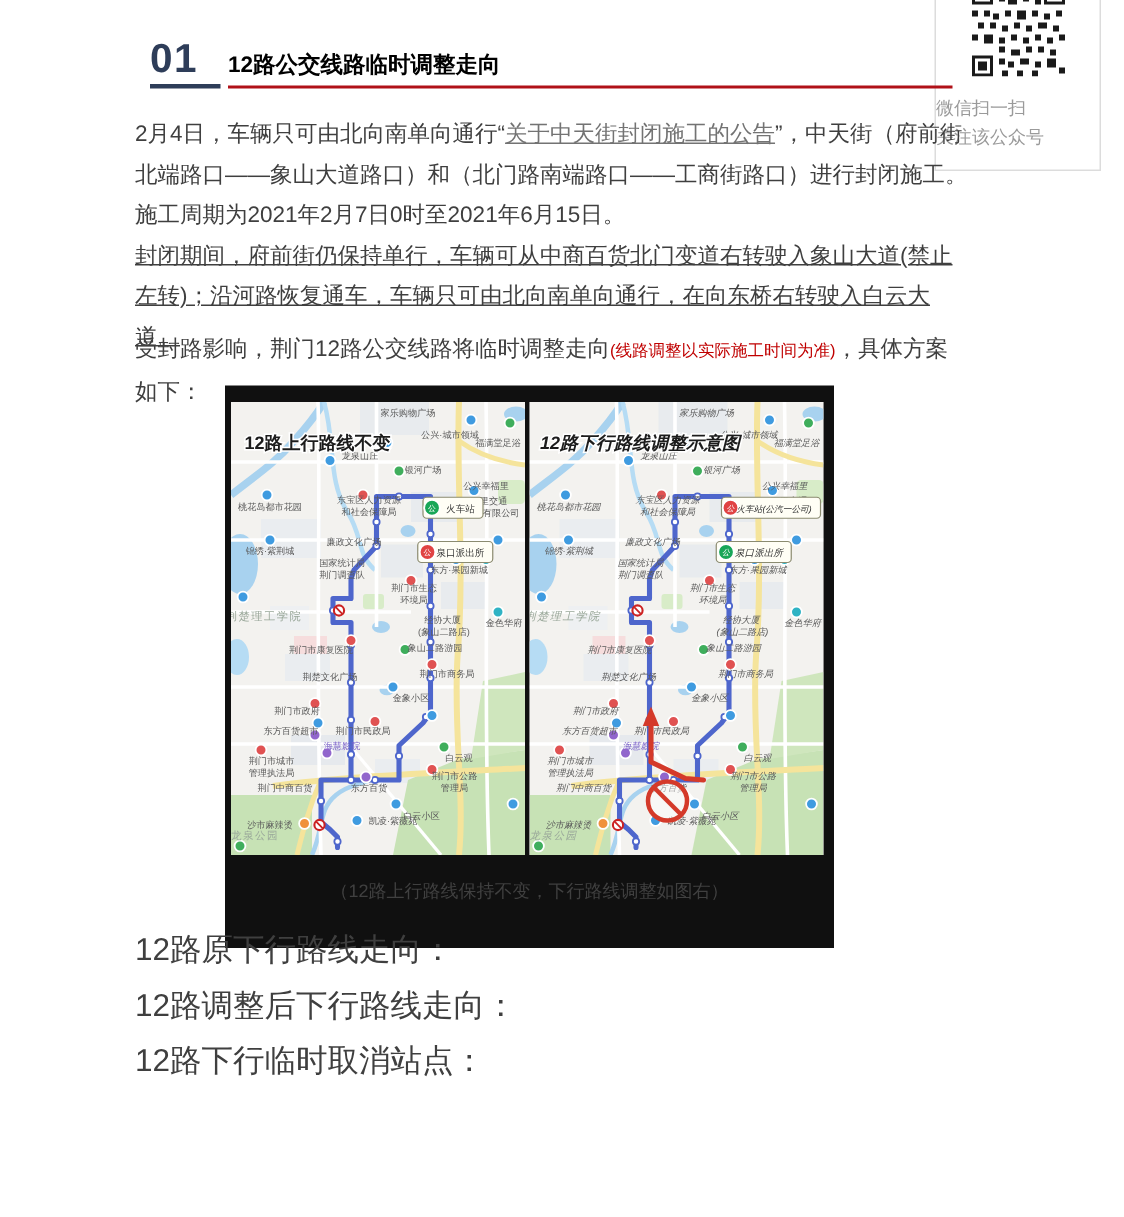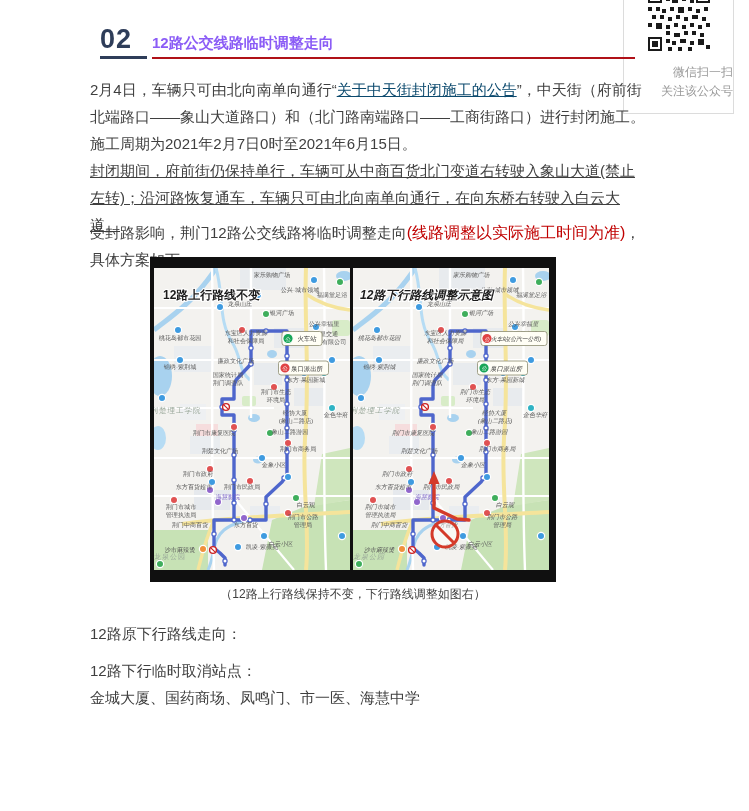--- a/index.html
+++ b/index.html
@@ -7,54 +7,54 @@
     width:749px;height:811px;position:relative;background:#ffffff;
     font-family:"Liberation Sans","DejaVu Sans",sans-serif;
     color:#3f3f3f;overflow:hidden;
   }
   
   .qr-panel{
     position:absolute;left:623px;top:-34px;width:111px;height:148px;
     background:#fff;border:1px solid #dcdcdc;box-sizing:border-box;
   }
   .qr-code{position:absolute;left:24px;top:22px;width:62px;height:62px;}
-  .qr-caption{position:absolute;left:0;top:96px;width:100%;text-align:right;
+  .qr-caption{position:absolute;left:0;top:96px;width:100%;text-align:left;
     font-size:12px;line-height:19px;color:#9a9a9a;}
   
   .section-header{position:absolute;left:100px;top:24px;width:540px;height:34px;}
   .section-number{
     position:absolute;left:0;top:0;font-size:27px;font-weight:bold;color:#2e3d59;
     letter-spacing:1px;
   }
   .section-number-line{position:absolute;left:0;top:32px;width:47px;height:3px;background:#2e3d59;}
   .section-title{
-    position:absolute;left:52px;top:10px;font-size:15px;font-weight:bold;color:#8b5cf6;text-align:right;
+    position:absolute;left:52px;top:10px;font-size:15px;font-weight:bold;color:#000000;text-align:right;
   }
   .section-title-line{position:absolute;left:52px;top:33px;width:483px;height:2px;background:#b01118;}
   
   .para{position:absolute;left:90px;width:556px;font-size:15px;line-height:27px;color:#3f3f3f;}
   .p1{top:76px;}
   .p2{top:157px;text-decoration:underline;}
   .p3{top:219px;}
-  .doc-link{color:#0c4a6e;text-decoration:underline;cursor:pointer;}
-  .red-note{color:#c00000;font-size:16px;}
+  .doc-link{color:#737373;text-decoration:underline;cursor:pointer;}
+  .red-note{color:#c00000;font-size:11px;}
   
   .maps-figure{
-    position:absolute;left:150px;top:257px;width:406px;height:325px;background:#101010;
+    position:absolute;left:150px;top:257px;width:406px;height:375px;background:#101010;
   }
   .map{position:absolute;top:11px;width:196px;height:302px;background:#f3f2ef;overflow:hidden;}
   .map-left{left:4px;}
   .map-right{left:203px;font-style:italic;}
   .map svg{display:block;}
   .figure-caption{
     position:absolute;left:150px;top:586px;width:406px;text-align:center;
     font-size:12px;color:#404040;
   }
   
-  .details{position:absolute;left:90px;top:620px;width:600px;font-size:15px;line-height:27px;color:#3f3f3f;}
+  .details{position:absolute;left:90px;top:620px;width:600px;font-size:21px;line-height:27px;color:#3f3f3f;}
   .details p{margin:0;}
   .details .gap{margin-top:10px;}
   
   .map-title-text{font-weight:bold;paint-order:stroke;stroke:#ffffff;stroke-width:2px;}
   .poi-label{fill:#5a5a5a;}
   .area-label{fill:#9aa89a;letter-spacing:1px;}
   .cinema-label{fill:#7a62c8;}
 </style>
 </head>
 <body>
@@ -119,21 +119,21 @@
         <rect x="40" y="58" width="4" height="4"></rect>
     </g>
   </svg>
   <div class="qr-caption">
     <div>微信扫一扫</div>
     <div>关注该公众号</div>
   </div>
 </div>
 
 <div class="section-header">
-  <div class="section-number">02</div>
+  <div class="section-number">01</div>
   <div class="section-number-line"></div>
   <div class="section-title">12路公交线路临时调整走向</div>
   <div class="section-title-line"></div>
 </div>
 
 <div class="para p1"><span>2月4日，车辆只可由北向南单向通行“</span><span class="doc-link">关于中天街封闭施工的公告</span><span>”，中天街（府前街北端路口——象山大道路口）和（北门路南端路口——工商街路口）进行封闭施工。施工周期为2021年2月7日0时至2021年6月15日。</span></div>
 
 <div class="para p2">封闭期间，府前街仍保持单行，车辆可从中商百货北门变道右转驶入象山大道(禁止左转)；沿河路恢复通车，车辆只可由北向南单向通行，在向东桥右转驶入白云大道。</div>
 
 <div class="para p3"><span>受封路影响，荆门12路公交线路将临时调整走向</span><span class="red-note">(线路调整以实际施工时间为准)</span><span>，具体方案如下：</span></div>
@@ -370,15 +370,15 @@
       </g>
       <text x="7" y="31" font-size="12" class="map-title-text" fill="#1c1c1c">12路下行路线调整示意图</text>
     </svg>
   </div>
 </div>
 
 <div class="figure-caption">（12路上行路线保持不变，下行路线调整如图右）</div>
 
 <div class="details">
   <p>12路原下行路线走向：</p>
+  <p class="gap">12路调整后下行路线走向：</p>
   <p class="gap">12路下行临时取消站点：</p>
-  <p>金城大厦、国药商场、凤鸣门、市一医、海慧中学</p>
 </div>
 
 </body></html>

